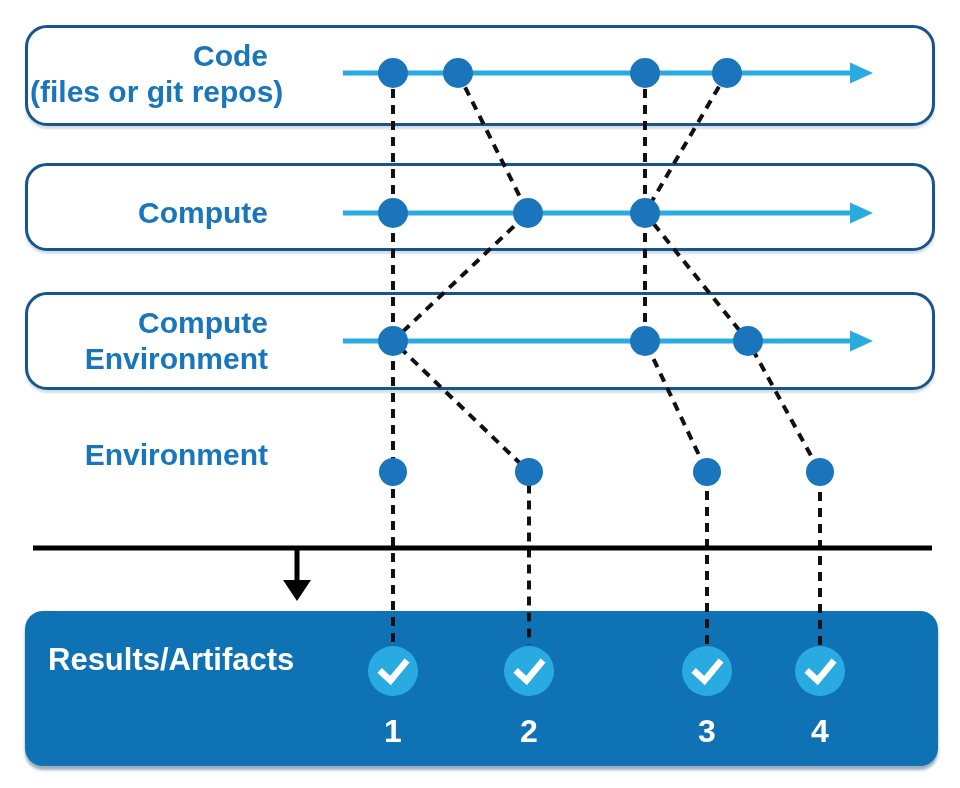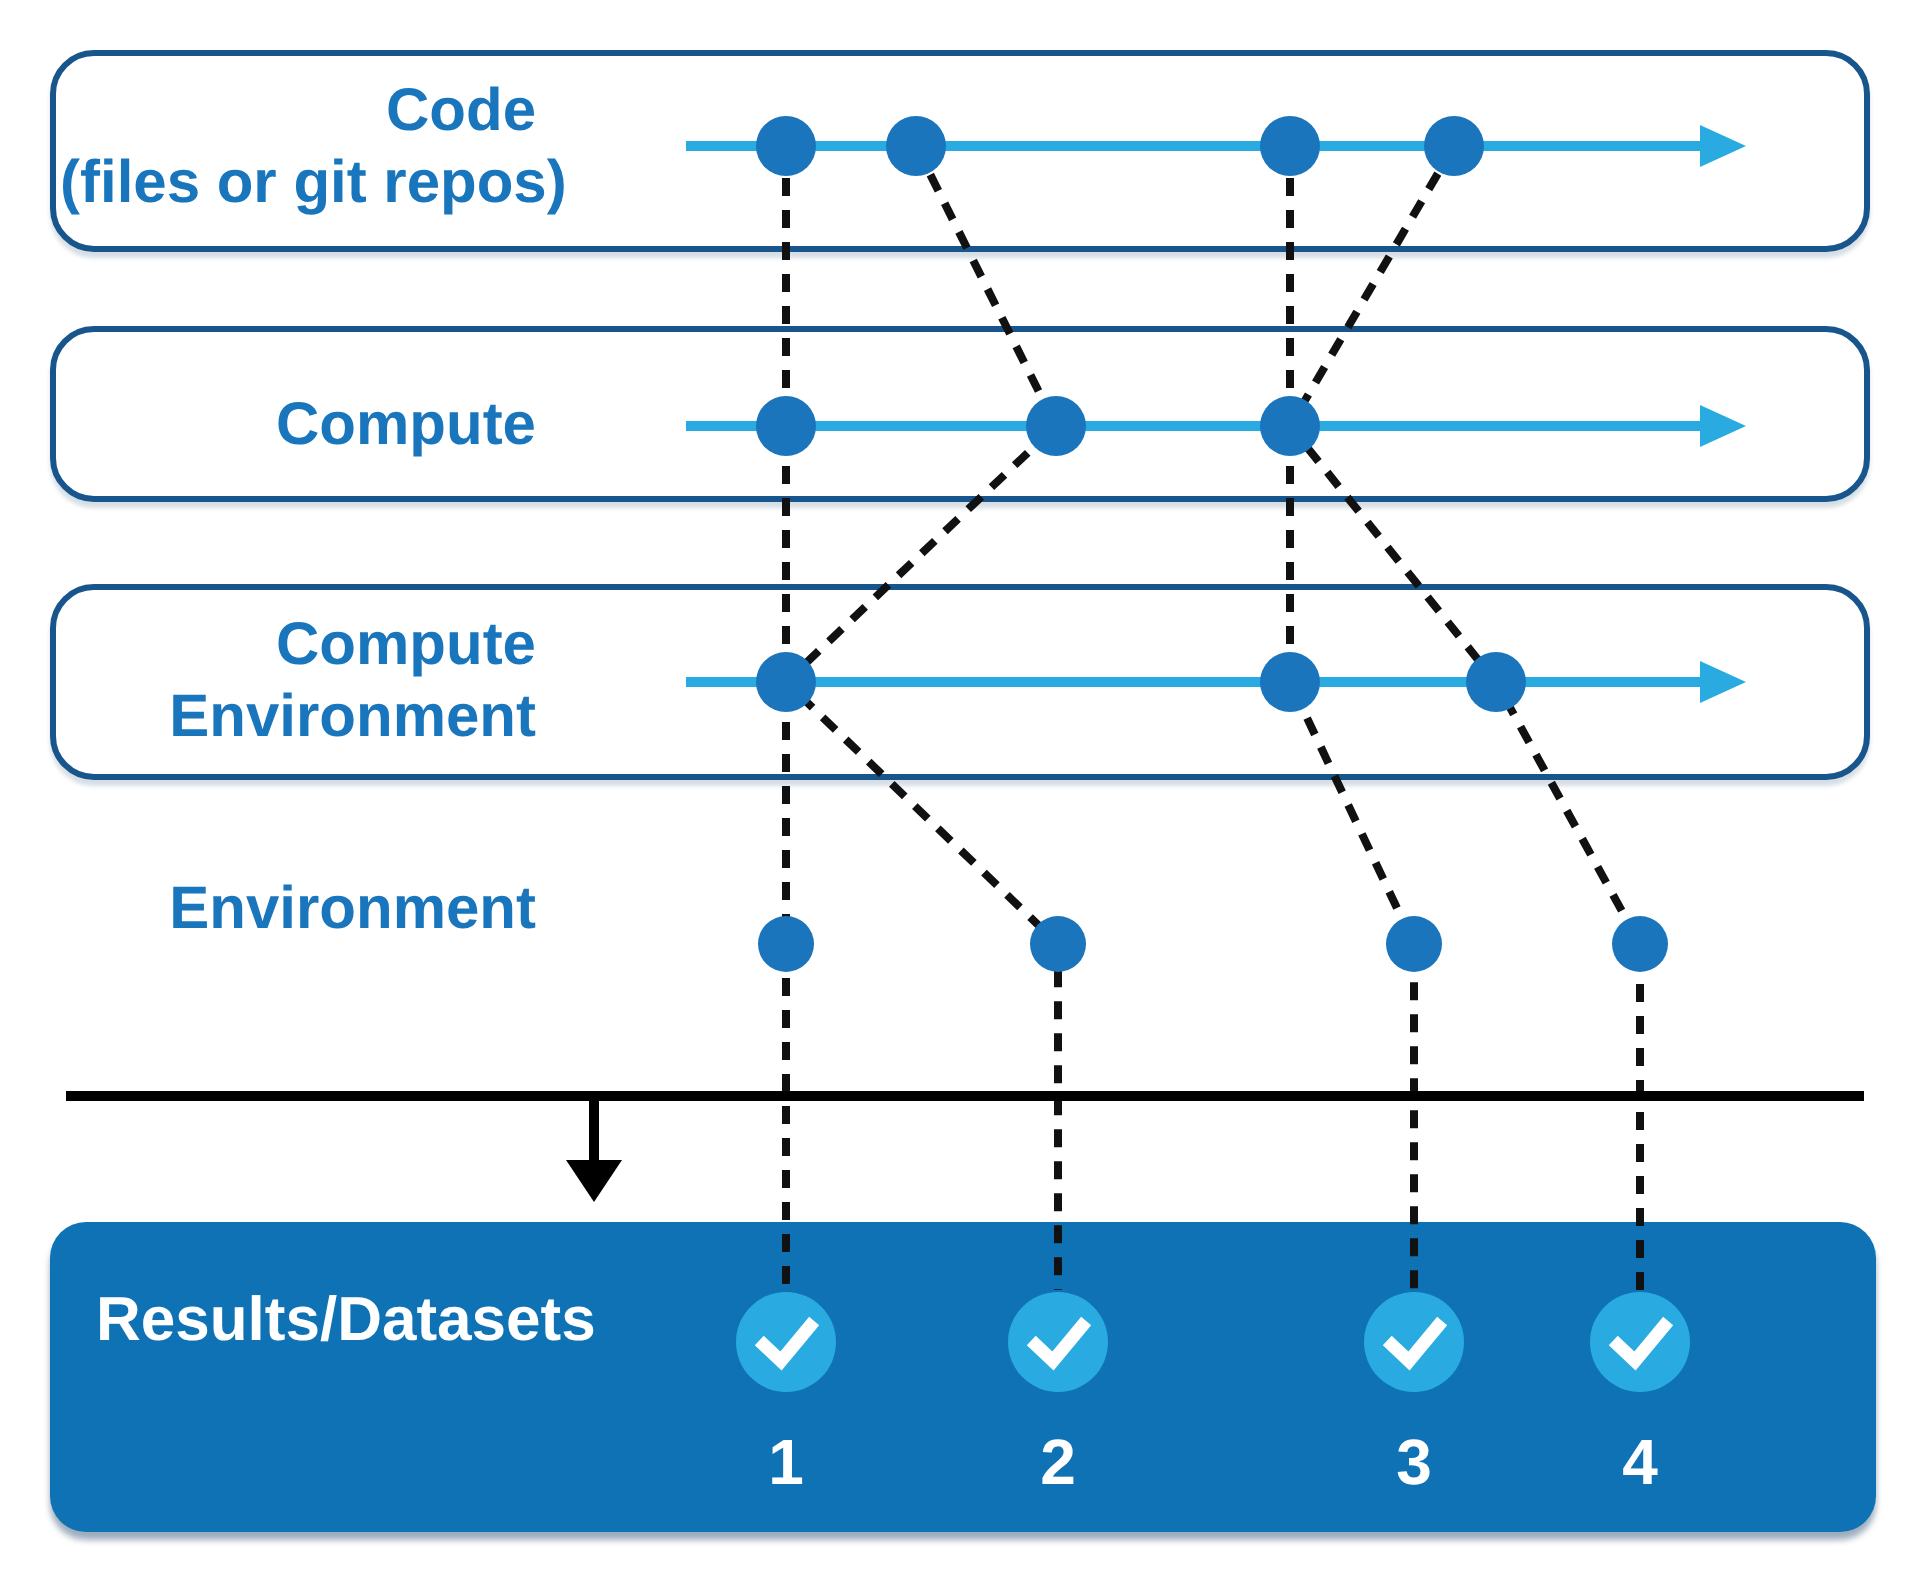--- a/index.html
+++ b/index.html
@@ -130,21 +130,21 @@
       <circle cx="393" cy="472" r="14" fill="#1b75bc"></circle>
       <circle cx="529" cy="472" r="14" fill="#1b75bc"></circle>
       <circle cx="707" cy="472" r="14" fill="#1b75bc"></circle>
       <circle cx="820" cy="472" r="14" fill="#1b75bc"></circle>
       <line x1="33" y1="548" x2="932" y2="548" stroke="#000000" stroke-width="5"></line>
       <line x1="297" y1="548" x2="297" y2="582" stroke="#000000" stroke-width="5"></line>
       <polygon points="283,580 311,580 297,601" fill="#000000"></polygon>
     </svg>
 
   <div class="results-box"></div>
-  <div class="results-label">Results/Datasets</div>
+  <div class="results-label">Results/Artifacts</div>
 
   <div class="run-result" style="left: 362px;">
     <svg width="50" height="50" viewBox="0 0 50 50">
       <circle cx="25" cy="25" r="25" class="check-bg" fill="#29abe2"></circle>
       <path d="M14 26.5 L22.5 34.5 L37 17" fill="none" stroke="#ffffff" stroke-width="6.5" stroke-linecap="square"></path>
     </svg>
     <span class="run-number">1</span>
   </div>
   <div class="run-result" style="left: 498px;">
     <svg width="50" height="50" viewBox="0 0 50 50">

